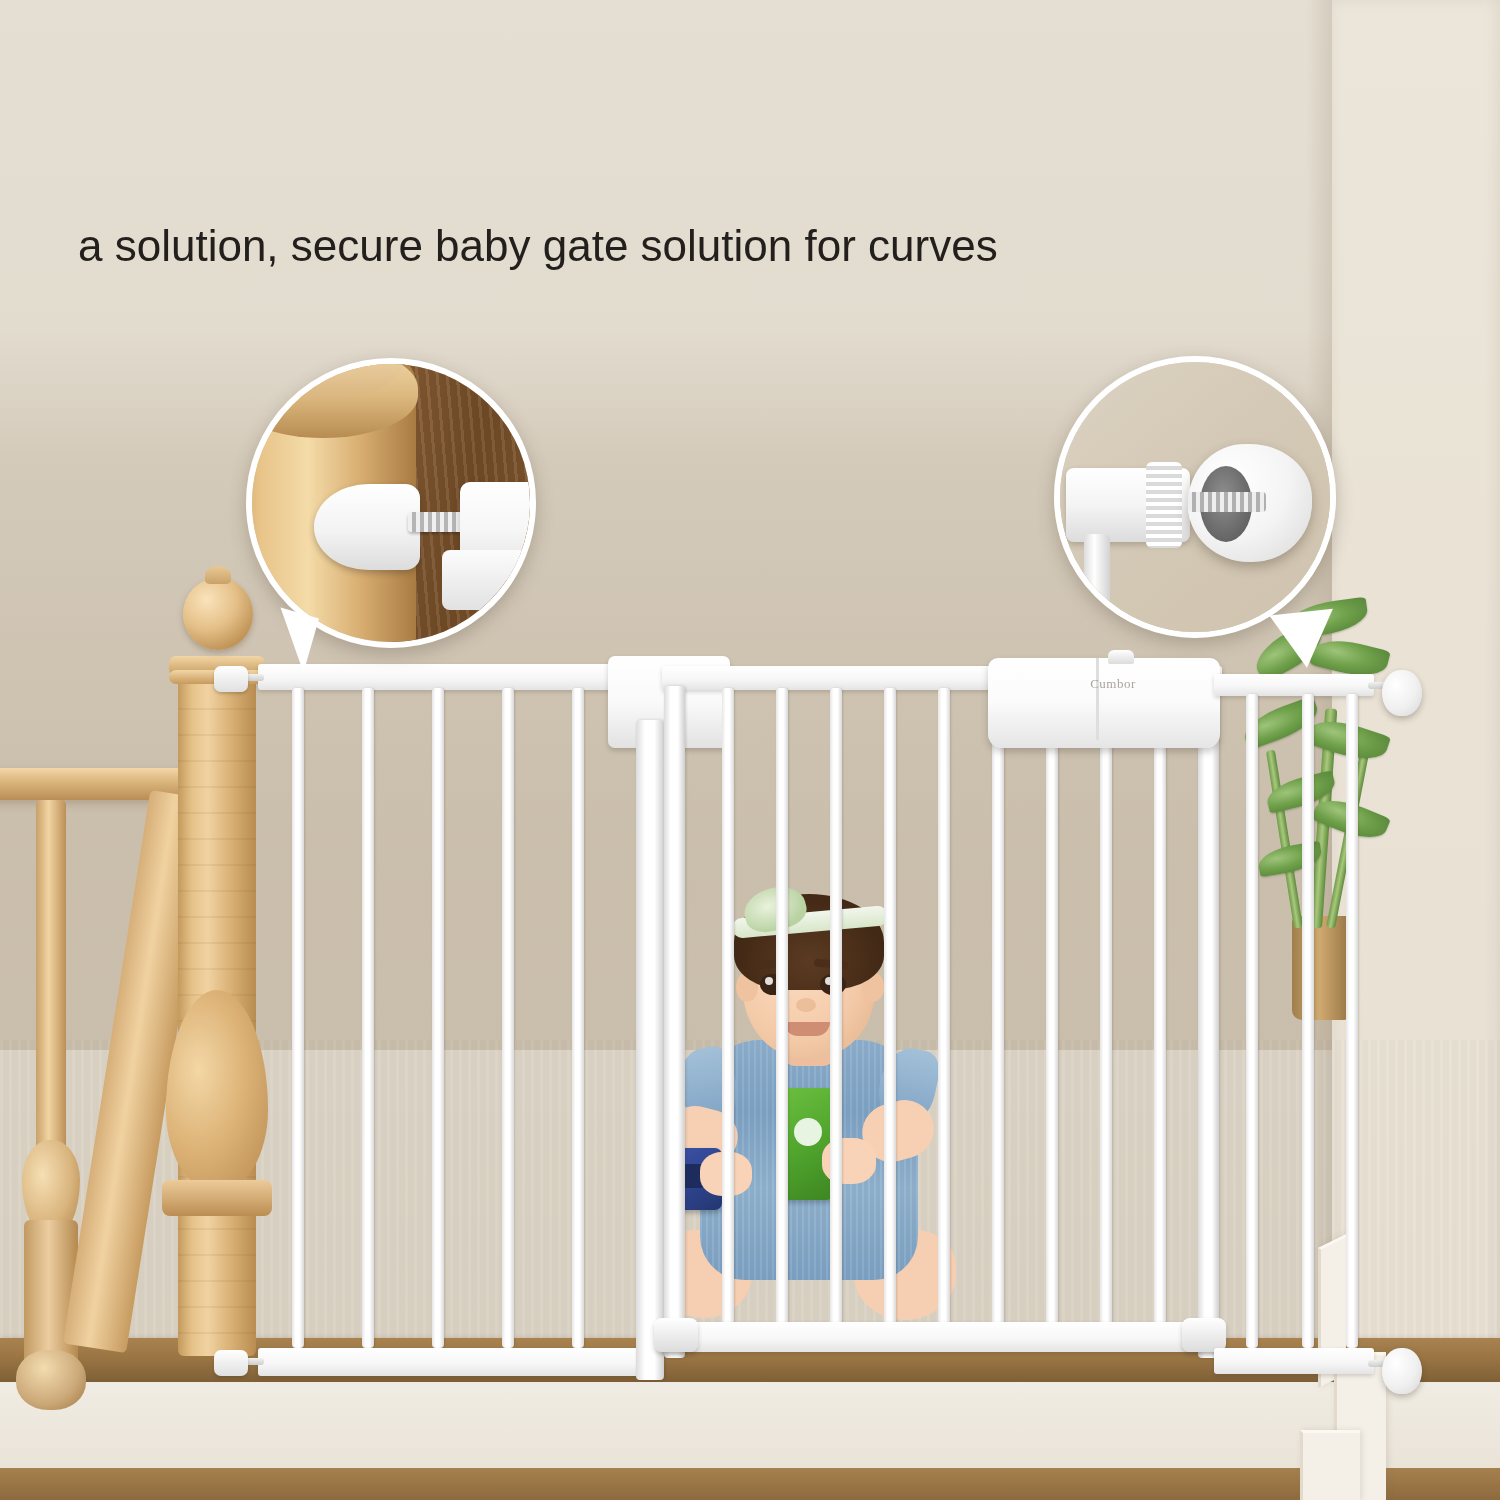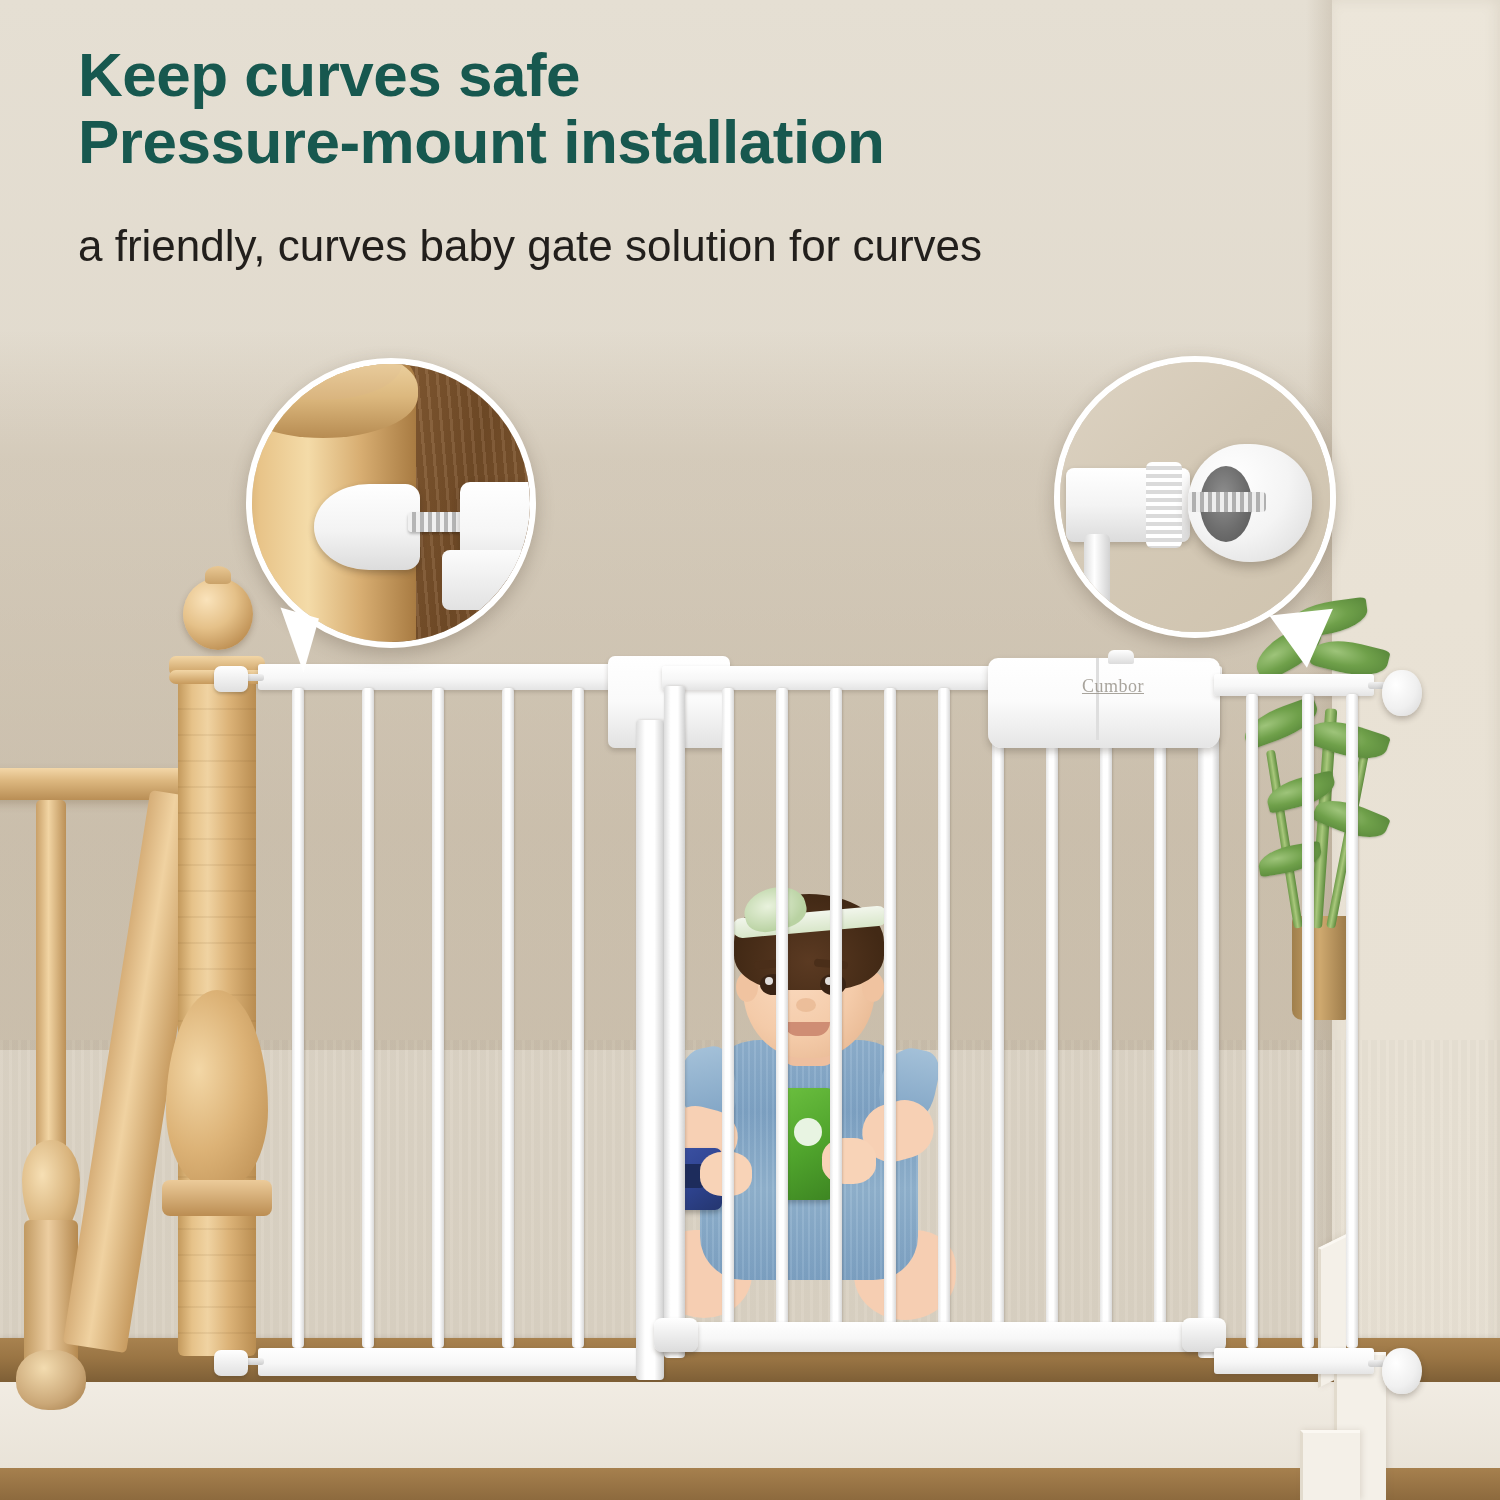--- a/index.html
+++ b/index.html
@@ -257,23 +257,22 @@
     box-shadow:0 4px 7px rgba(60,50,40,.25);
   }
   .g-latch-seam{ position:absolute; left:860px; top:-2px; width:3px; height:82px; background:#dedede; }
   .g-latch-btn{
     position:absolute; left:872px; top:-10px; width:26px; height:14px;
     background:linear-gradient(180deg,#ffffff,#dcdcdc); border-radius:6px 6px 2px 2px;
   }
   .brand{
     position:absolute; left:822px; top:16px; width:110px;
     font-family:"Liberation Serif", serif;
-    font-size:18px; letter-spacing:.5px; color:#9a958c; text-align:center;
+    font-size:13px; letter-spacing:.5px; color:#9a958c; text-align:center;
     opacity:.85;
-    text-decoration:underline;
   }
   .g-screw{
     position:absolute; width:34px; height:26px;
     background:linear-gradient(180deg,#ffffff,#e0e0e0);
     border-radius:7px; box-shadow:0 2px 3px rgba(60,50,40,.25);
   }
   .g-screw-rod{ position:absolute; width:22px; height:7px; background:linear-gradient(180deg,#f2f2f2,#cdcdcd); border-radius:3px;}
   .g-cup{
     position:absolute; width:40px; height:46px;
     background:radial-gradient(ellipse at 35% 32%, #ffffff 0%, #f0f0f0 55%, #d6d6d6 100%);
@@ -551,21 +550,17 @@
     <div class="co-arm-knurl"></div>
     <div class="co-tube"></div>
     <div class="co-cup"></div>
     <div class="co-cup-inner"></div>
     <div class="co-cup-bolt"></div>
     <div class="co-leaf" style="left:236px; top:18px; width:62px; height:26px; transform:rotate(-26deg);"></div>
     <div class="co-leaf" style="left:220px; top:236px; width:70px; height:28px; transform:rotate(16deg);"></div>
   </div>
   <div class="pointer" style="left:1272px; top:612px; border-width:56px 32px 0 32px; border-color:#ffffff transparent transparent transparent; transform:rotate(-6deg);"></div>
 
-  <div class="headline">
-    <span>Keep curves safe</span>
-    <span class="l2">Pressure-mount installation</span>
-  </div>
   <div class="subhead">
-    <span class="l2">a friendly, curves baby gate solution for curves</span>
+    <span class="l2">a solution, secure baby gate solution for curves</span>
   </div>
 
 </div>
 
 </body></html>

